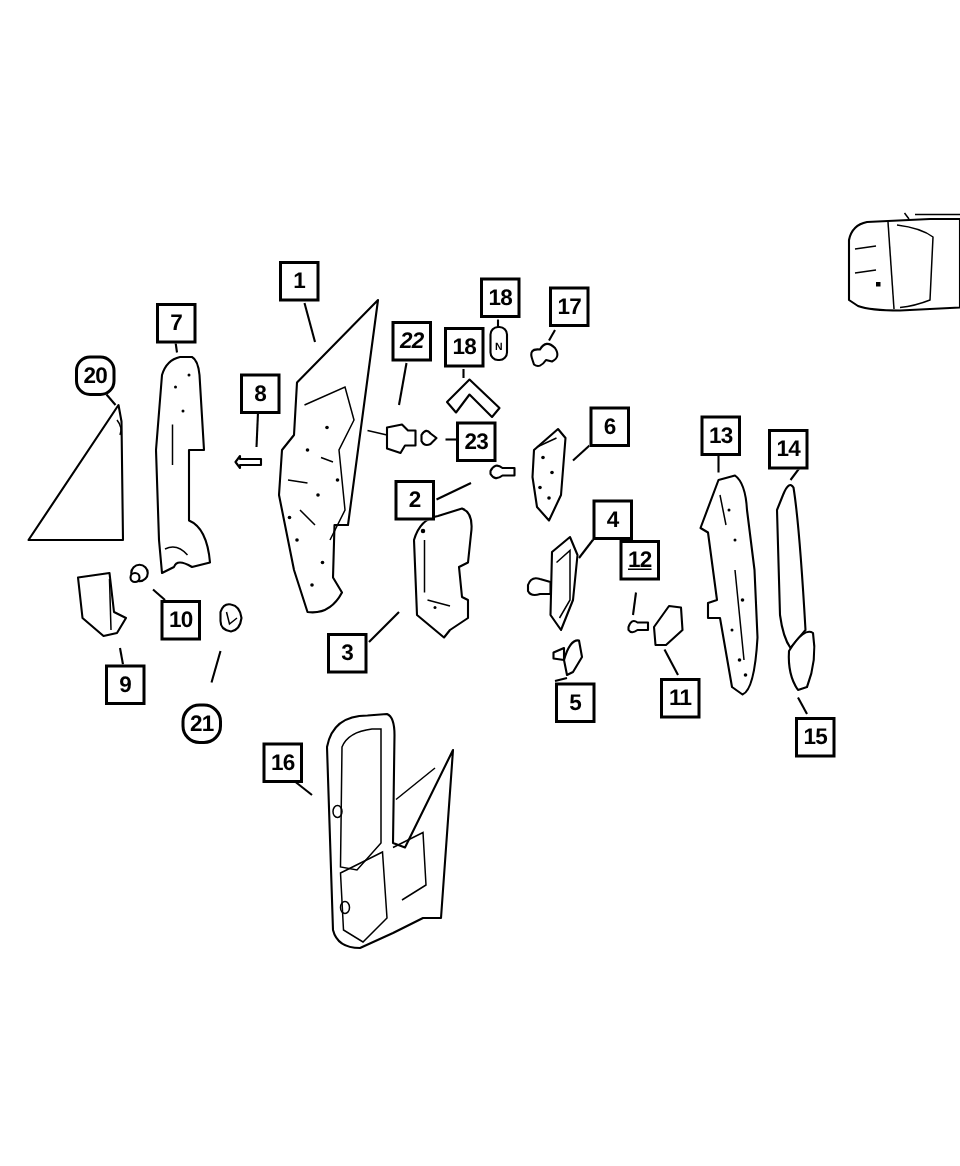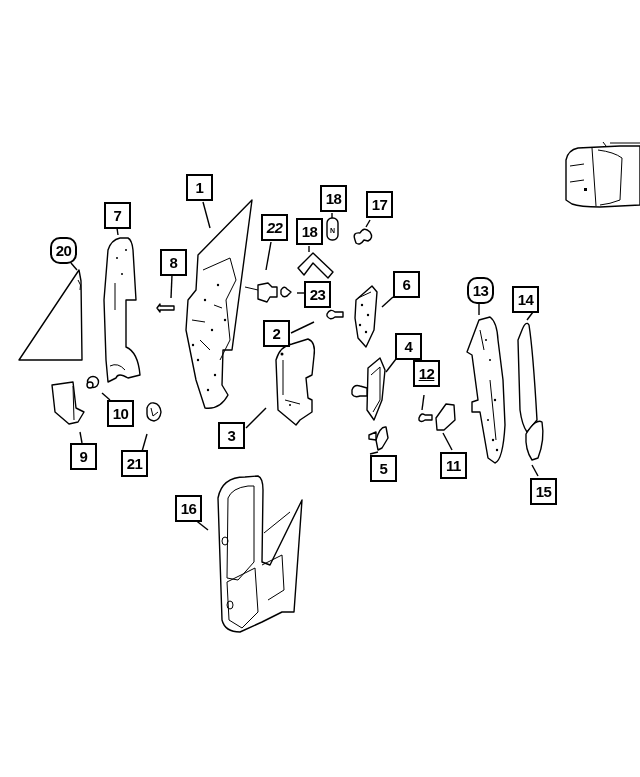--- a/index.html
+++ b/index.html
@@ -204,23 +204,23 @@
 <div class="callout" style="left:218px;top:422px;">3</div>
 <div class="callout" style="left:395px;top:333px;">4</div>
 <div class="callout" style="left:370px;top:455px;">5</div>
 <div class="callout" style="left:393px;top:271px;">6</div>
 <div class="callout" style="left:104px;top:202px;">7</div>
 <div class="callout" style="left:160px;top:249px;">8</div>
 <div class="callout" style="left:70px;top:443px;">9</div>
 <div class="callout" style="left:107px;top:400px;">10</div>
 <div class="callout" style="left:440px;top:452px;">11</div>
 <div class="callout" style="left:413px;top:360px;text-decoration:underline;">12</div>
-<div class="callout" style="left:467px;top:277px;border-radius:10px;">13</div>
+<div class="callout" style="left:467px;top:277px;">13</div>
 <div class="callout" style="left:512px;top:286px;">14</div>
 <div class="callout" style="left:530px;top:478px;">15</div>
 <div class="callout" style="left:175px;top:495px;">16</div>
 <div class="callout" style="left:366px;top:191px;">17</div>
 <div class="callout" style="left:296px;top:218px;text-align:right;">18</div>
 <div class="callout" style="left:320px;top:185px;">18</div>
 <div class="callout" style="left:50px;top:237px;border-radius:10px;">20</div>
-<div class="callout" style="left:121px;top:450px;">21</div>
+<div class="callout" style="left:121px;top:469px;border-radius:12px;">21</div>
 <div class="callout" style="left:261px;top:214px;font-style:italic;">22</div>
 <div class="callout" style="left:304px;top:281px;">23</div>
 
 </body></html>

